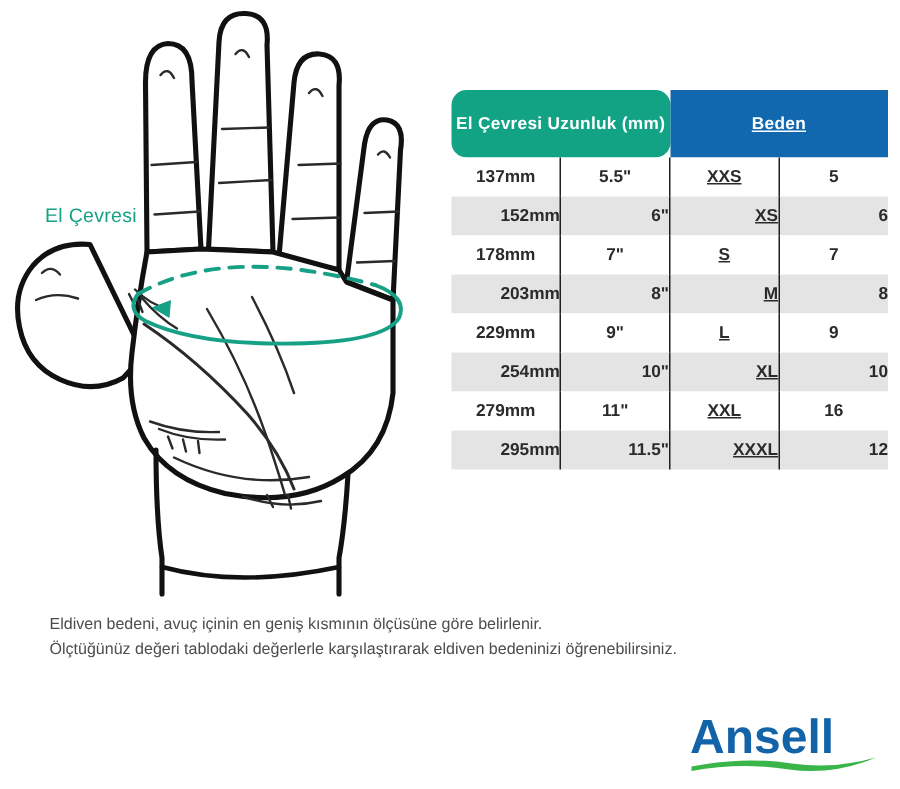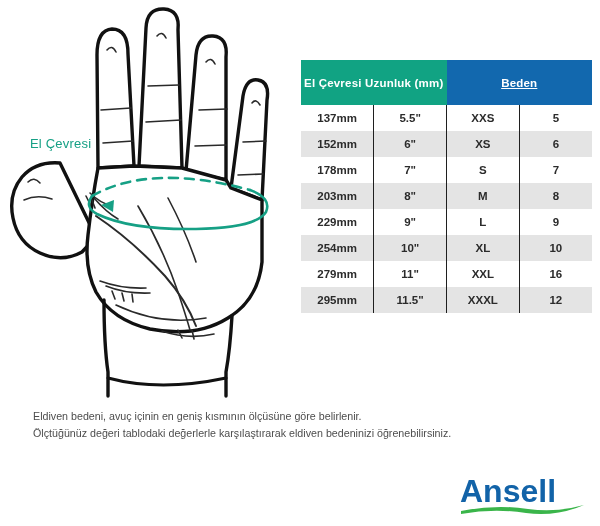--- a/index.html
+++ b/index.html
@@ -25,31 +25,31 @@
   #size-table {
     position: absolute; left: 301px; top: 60px;
     width: 291px; border-collapse: collapse;
     table-layout: fixed;
   }
   #size-table th {
     height: 45px; color: #ffffff;
     font-size: 11.5px; font-weight: bold; letter-spacing: .2px;
     text-align: center; vertical-align: middle; border: 0;
   }
-  #size-table th.h-green { background: #11a383; }
+  #size-table th.h-green { background: #11a383; border-radius: 10px; }
   #size-table th.h-blue  { background: #1268ae; text-decoration: underline; }
   #size-table td {
     height: 26px; font-size: 11.5px; font-weight: bold; color: #2b2b2b;
     text-align: center; vertical-align: middle;
   }
   #size-table tbody tr.odd  td { background: #ffffff; }
-  #size-table tbody tr.even td { background: #e4e4e4; }
+  #size-table tbody tr.even td { background: #e4e4e4; text-align: right; }
   #size-table td.c-mm   { width: 102px; margin-top: 16px; }
   #size-table td.c-in   { width: 102px; border-left: 1.3px solid #1f1f1f; }
-  #size-table td.c-size { width: 62px;  border-left: 1.3px solid #1f1f1f; }
+  #size-table td.c-size { width: 62px;  border-left: 1.3px solid #1f1f1f; text-decoration: underline; }
   #size-table td.c-num  { width: 41px;  border-left: 1.3px solid #1f1f1f; }
 
   
   #footnote {
     position: absolute; left: 33px; top: 408px; width: 540px;
     font-size: 10.7px; line-height: 17px; color: #4d4d4d;
   }
   #footnote div { white-space: nowrap; }
 
   

